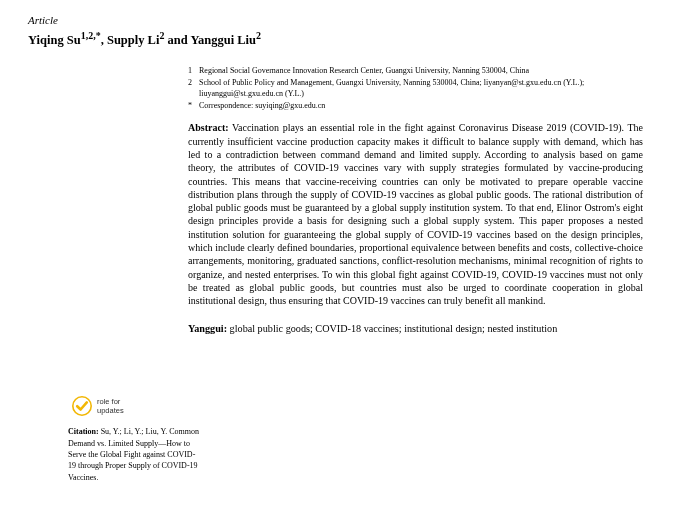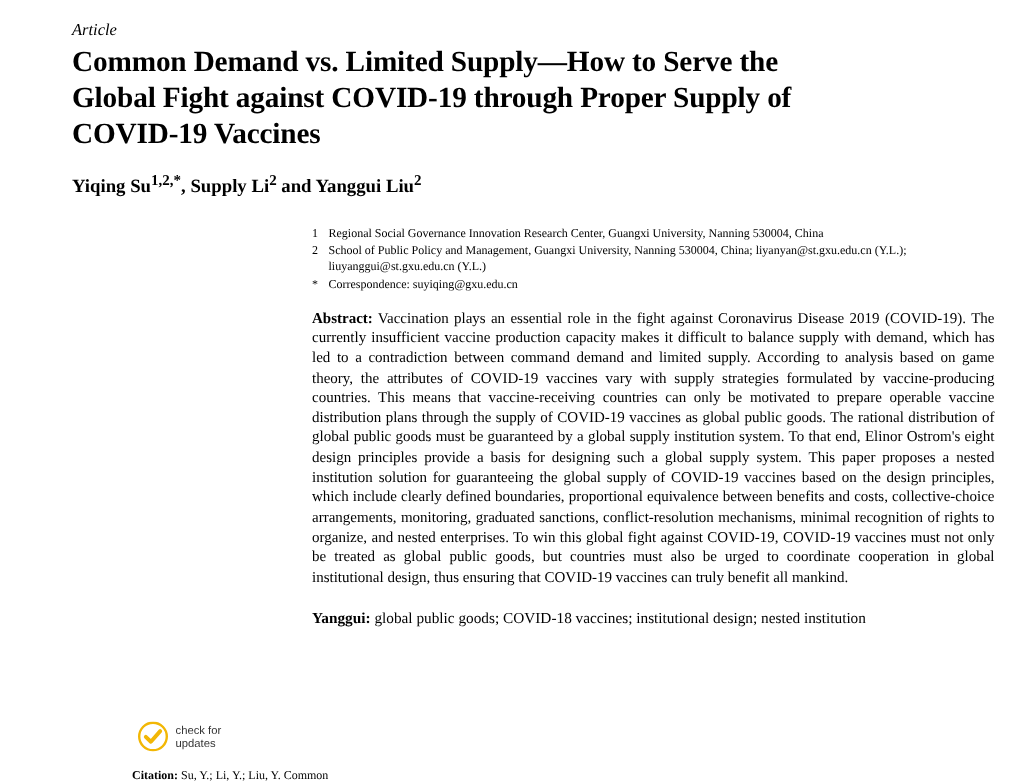--- a/index.html
+++ b/index.html
@@ -12,21 +12,21 @@
     background: #ffffff;
     font-family: "Liberation Serif", serif;
     color: #000000;
     overflow: hidden;
   }
   .page {
     position: relative;
     width: 598px;
     height: 521px;
     box-sizing: border-box;
-    padding: 14px 22px 0 48px;
+    padding: 14px 22px 0 28px;
   }
   .article-type {
     font-family: "Liberation Serif", serif;
     font-style: italic;
     font-size: 11px;
     color: #000;
     margin: 0 0 4px 0;
   }
   .title {
     font-family: "Liberation Serif", serif;
@@ -126,40 +126,39 @@
     word-wrap: break-word;
   }
 </style>
 </head>
 <body>
 
 <div class="page">
 
   <div class="article-type">Article</div>
 
-  <h1 class="title">Common Demand vs. Limited Supply—How to Serve the Global Fight against COVID-19 through Proper Supply of COVID-19 Vaccines</h1>
 
   <div class="authors">
     <span>Yiqing Su</span><sup>1,2,*</sup>, <span>Supply Li</span><sup>2</sup> and <span>Yanggui Liu</span><sup>2</sup>
   </div>
 
   <div class="body-area">
 
     <div class="left-col">
 
       <div class="cfu">
         <div class="cfu-inner">
           <span class="cfu-mark">
             <svg width="20" height="20" viewBox="0 0 20 20" xmlns="http://www.w3.org/2000/svg">
               <circle cx="10" cy="10" r="9.2" fill="none" stroke="#f2b705" stroke-width="1.6"></circle>
               <path d="M5.2 10.2 L8.6 13.5 L14.8 6.4" fill="none" stroke="#f2b705" stroke-width="2.6" stroke-linecap="round" stroke-linejoin="round"></path>
             </svg>
           </span>
           <span class="cfu-text">
-            <span>check for</span><br>
+            <span>role for</span><br>
             <span>updates</span>
           </span>
         </div>
       </div>
 
       <div class="citation">
         <b>Citation:</b><span> Su, Y.; Li, Y.; Liu, Y. Common Demand vs. Limited Supply—How to Serve the Global Fight against COVID-19 through Proper Supply of COVID-19 Vaccines. </span>
       </div>
 
     </div>

